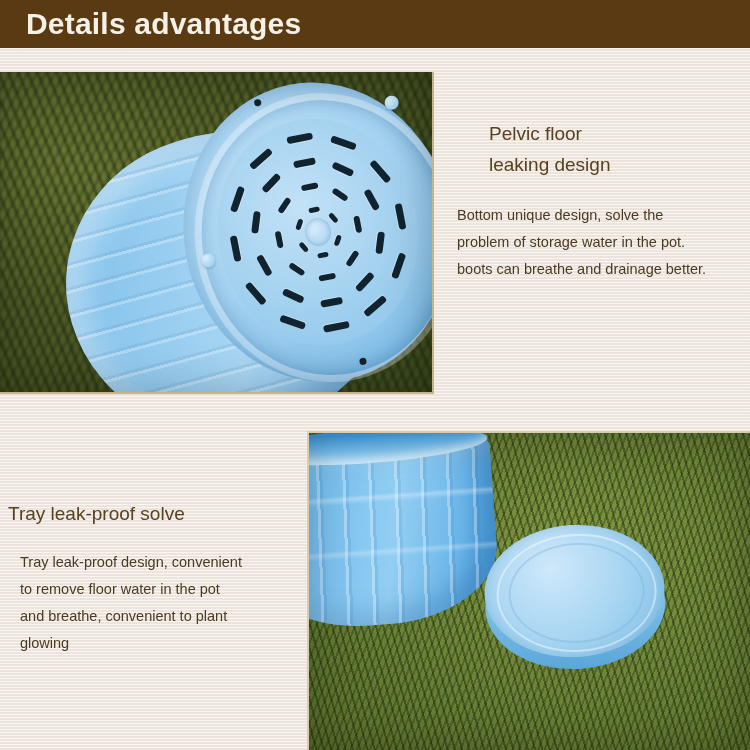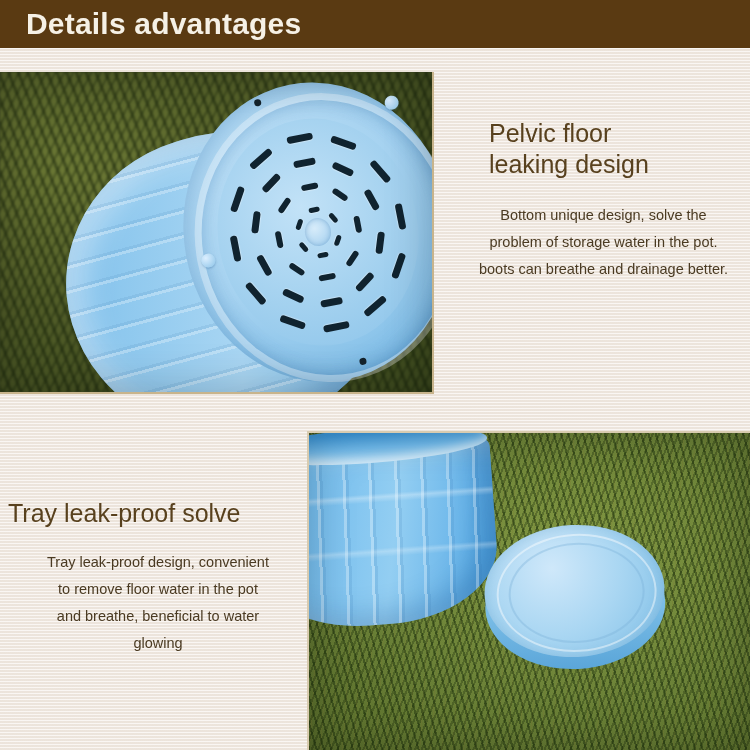--- a/index.html
+++ b/index.html
@@ -287,43 +287,41 @@
     width: 295px;
   }
   .block-left {
     position: absolute;
     left: 8px;
     top: 498px;
     width: 296px;
   }
   .heading {
     color: #58411e;
-    font-size: 25px;
+    font-size: 19px;
     line-height: 31px;
     font-weight: 400;
     margin: 0;
     white-space: pre-line;
   }
   .heading-right { padding-left: 34px; }
   .body-text {
     color: #4a3a22;
     font-size: 14.5px;
     line-height: 27px;
     margin: 0;
   }
   .body-right {
     margin-top: 22px;
     padding-left: 2px;
-    text-align: center;
   }
   .body-left {
     margin-top: 20px;
     padding-left: 12px;
     width: 276px;
-    text-align: center;
   }
   .body-text p { margin: 0; white-space: nowrap; }
   .body-left p { white-space: normal; }
 </style>
 </head>
 <body>
 
 <div class="page">
 
   <div class="header-bar"></div>
@@ -413,18 +411,18 @@
       </div>
     </div>
     <div class="photo-vignette"></div>
   </div>
 
   <div class="block-left">
     <h2 class="heading">Tray leak-proof solve</h2>
     <div class="body-text body-left">
       <p>Tray leak-proof design, convenient</p>
       <p>to remove floor water in the pot</p>
-      <p>and breathe, beneficial to water</p>
+      <p>and breathe, convenient to plant</p>
       <p>glowing</p>
     </div>
   </div>
 
 </div>
 
 </body></html>

